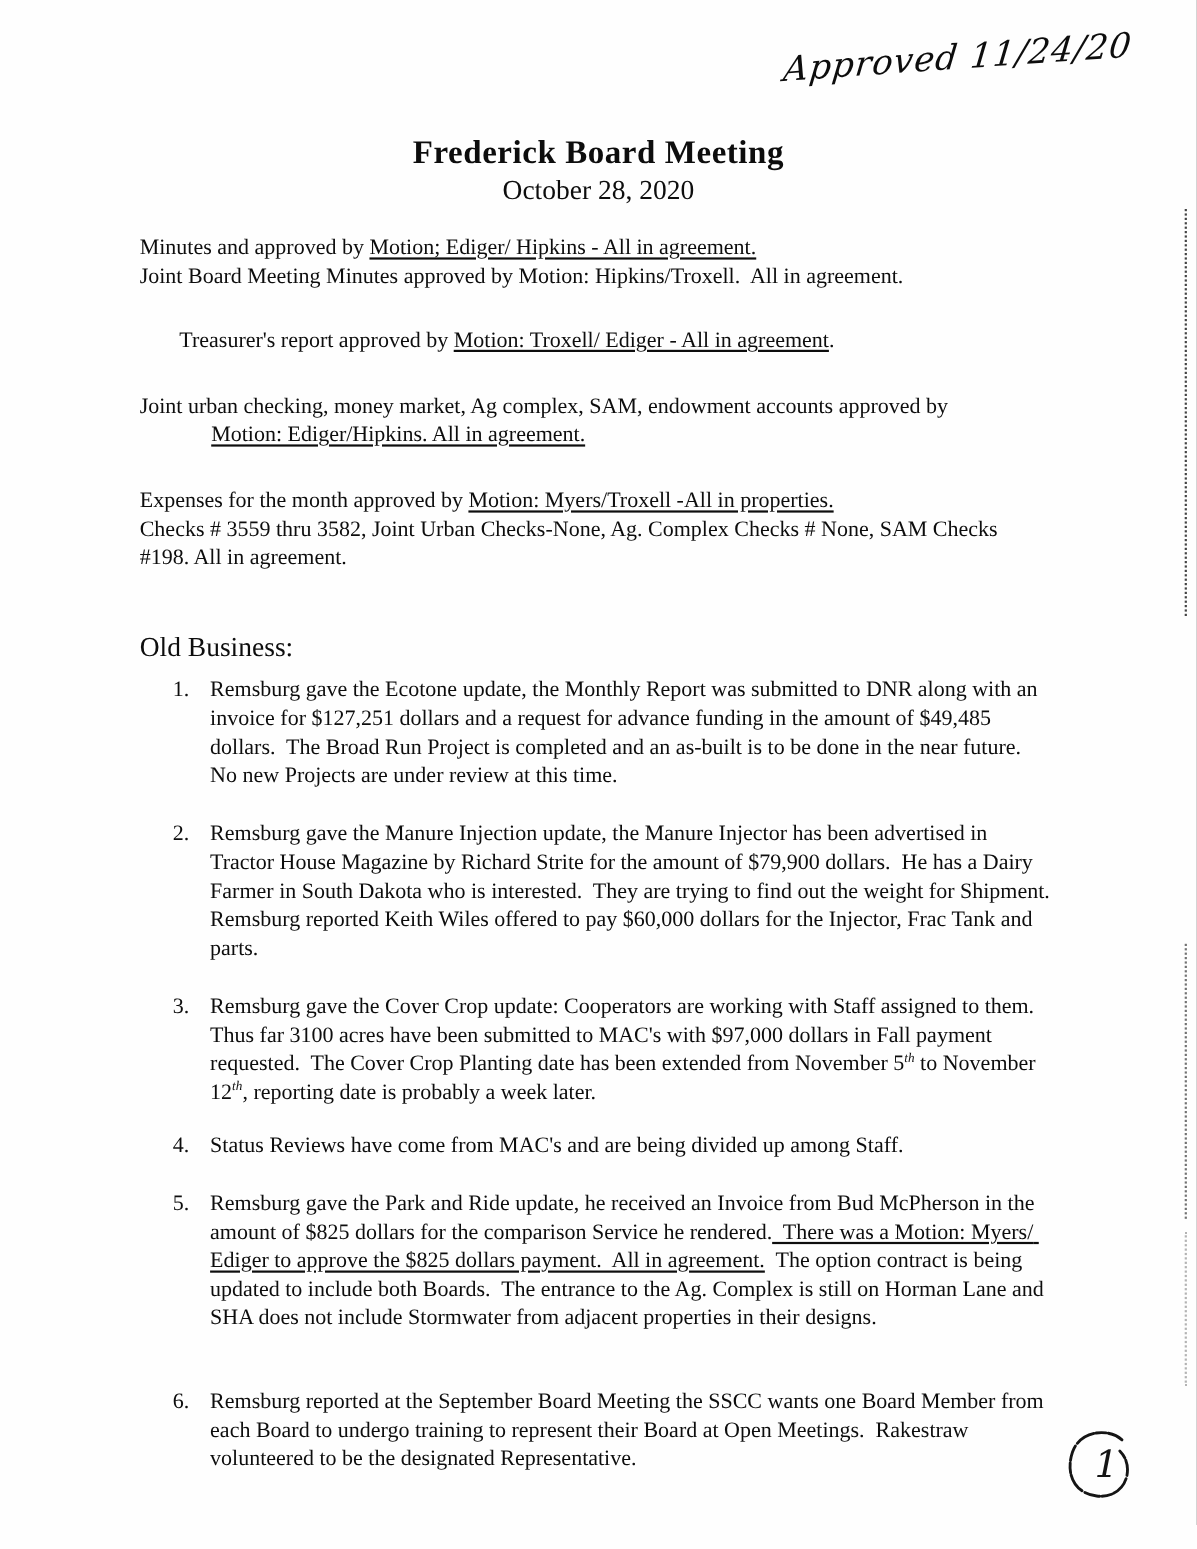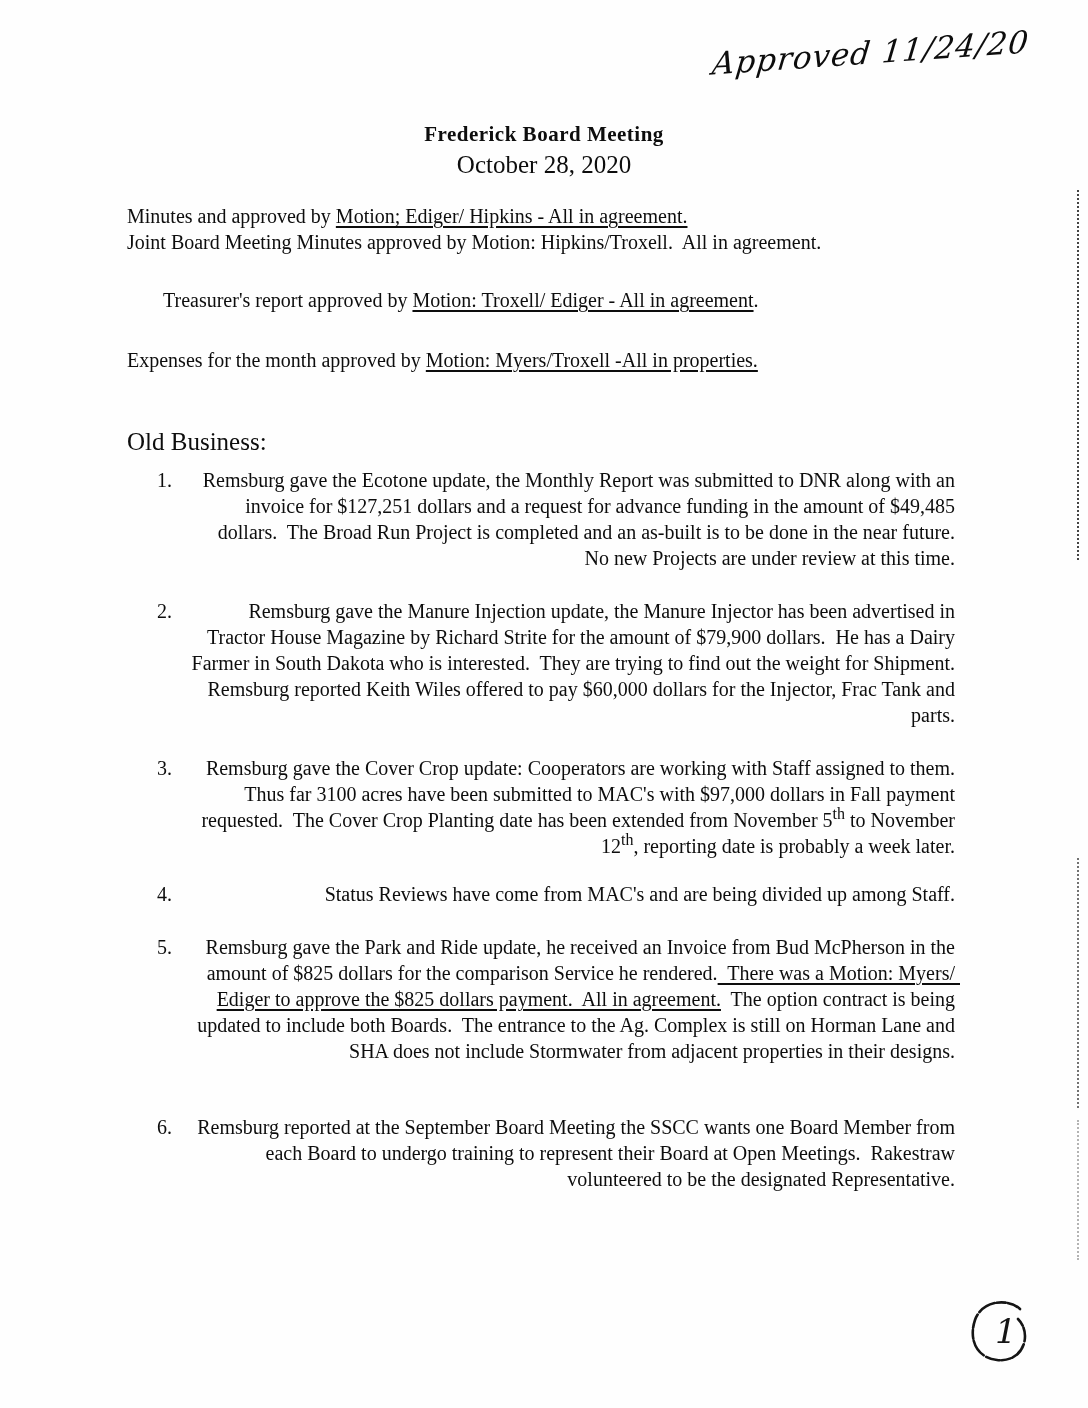--- a/index.html
+++ b/index.html
@@ -14,39 +14,39 @@
   }
   
   .approved-note{
     position:absolute;top:34px;left:712px;width:330px;
     font-family:"DejaVu Serif",serif;
     font-style:italic;font-size:31px;letter-spacing:1px;
     transform:rotate(-4deg) skewX(-10deg);
     white-space:nowrap;
   }
   .header{padding-top:122px;text-align:center;}
-  .title{font-size:21px;margin:0;font-weight:bold;letter-spacing:.5px;}
+  .title{font-size:30px;margin:0;font-weight:bold;letter-spacing:.5px;}
   .date{font-size:25px;margin:4px 0 16px 0;font-weight:normal;}
   
   .content{margin:0 0 0 127px;width:828px;font-size:20px;line-height:26px;}
   .para{margin-top:30px;white-space:pre-wrap;}
   #paragraphs .para:nth-child(1){margin-top:24px;}
   #paragraphs .para:nth-child(2){margin-top:32px;margin-left:36px;}
   #paragraphs .para:nth-child(3){margin-top:34px;}
   #paragraphs .para:nth-child(4){margin-top:34px;}
   #paragraphs .para:nth-child(5){margin-top:36px;}
   .u{text-decoration:underline;text-underline-offset:3px;text-decoration-thickness:1.5px;}
-  sup{font-size:16px;line-height:0;}
+  sup{font-size:12px;line-height:0;font-style:italic;}
   .ob-heading{margin-top:56px;font-size:25px;}
   #ob-list{margin:12px 0 0 0;padding:0;list-style:none;}
   .ob-item{display:flex;margin-bottom:27px;}
   .ob-item:nth-child(3){margin-bottom:22px;}
   .ob-item:nth-child(5){margin-bottom:50px;}
   .ob-num{flex:0 0 34px;margin-left:30px;text-align:left;}
-  .ob-text{flex:0 1 766px;white-space:pre-wrap;text-align:right;}
+  .ob-text{flex:0 1 766px;white-space:pre-wrap;}
   
   .artifact{position:absolute;left:1077px;width:0;border-left:2px dotted #444;}
   .artifact.a1{top:190px;height:370px;}
   .artifact.a2{top:858px;height:250px;opacity:.75;}
   .artifact.a3{top:1120px;height:140px;opacity:.4;}
   
   .page-circle{position:absolute;left:962px;top:1296px;width:78px;height:80px;}
 </style>
 </head>
 <body>
@@ -57,21 +57,22 @@
 
   <div class="header">
     <h1 class="title">Frederick Board Meeting</h1>
     <h2 class="date">October 28, 2020</h2>
   </div>
 
   <div class="content">
     <div id="paragraphs">
         <div class="para"><div><span>Minutes and approved by </span><span class="u">Motion; Ediger/ Hipkins - All in agreement.</span></div><div><span>Joint Board Meeting Minutes approved by Motion: Hipkins/Troxell.  All in agreement.</span></div></div>
         <div class="para"><div><span>Treasurer's report approved by </span><span class="u">Motion: Troxell/ Ediger - All in agreement</span><span>.</span></div></div>
-        <div class="para"><div><span>Expenses for the month approved by </span><span class="u">Motion: Myers/Troxell -All in properties.</span></div></div>
+        <div class="para"><div><span>Joint urban checking, money market, Ag complex, SAM, endowment accounts approved by</span></div><div style="padding-left: 65px;"><span class="u">Motion: Ediger/Hipkins. All in agreement.</span></div></div>
+        <div class="para"><div><span>Expenses for the month approved by </span><span class="u">Motion: Myers/Troxell -All in properties.</span></div><div><span>Checks # 3559 thru 3582, Joint Urban Checks-None, Ag. Complex Checks # None, SAM Checks #198. All in agreement.</span></div></div>
       </div>
 
     <div class="ob-heading">Old Business:</div>
 
     <ol id="ob-list">
         <li class="ob-item">
           <div class="ob-num">1.</div>
           <div class="ob-text"><span>Remsburg gave the Ecotone update, the Monthly Report was submitted to DNR along with an invoice for $127,251 dollars and a request for advance funding in the amount of $49,485 dollars.  The Broad Run Project is completed and an as-built is to be done in the near future.  No new Projects are under review at this time.</span></div>
         </li>
         <li class="ob-item">

